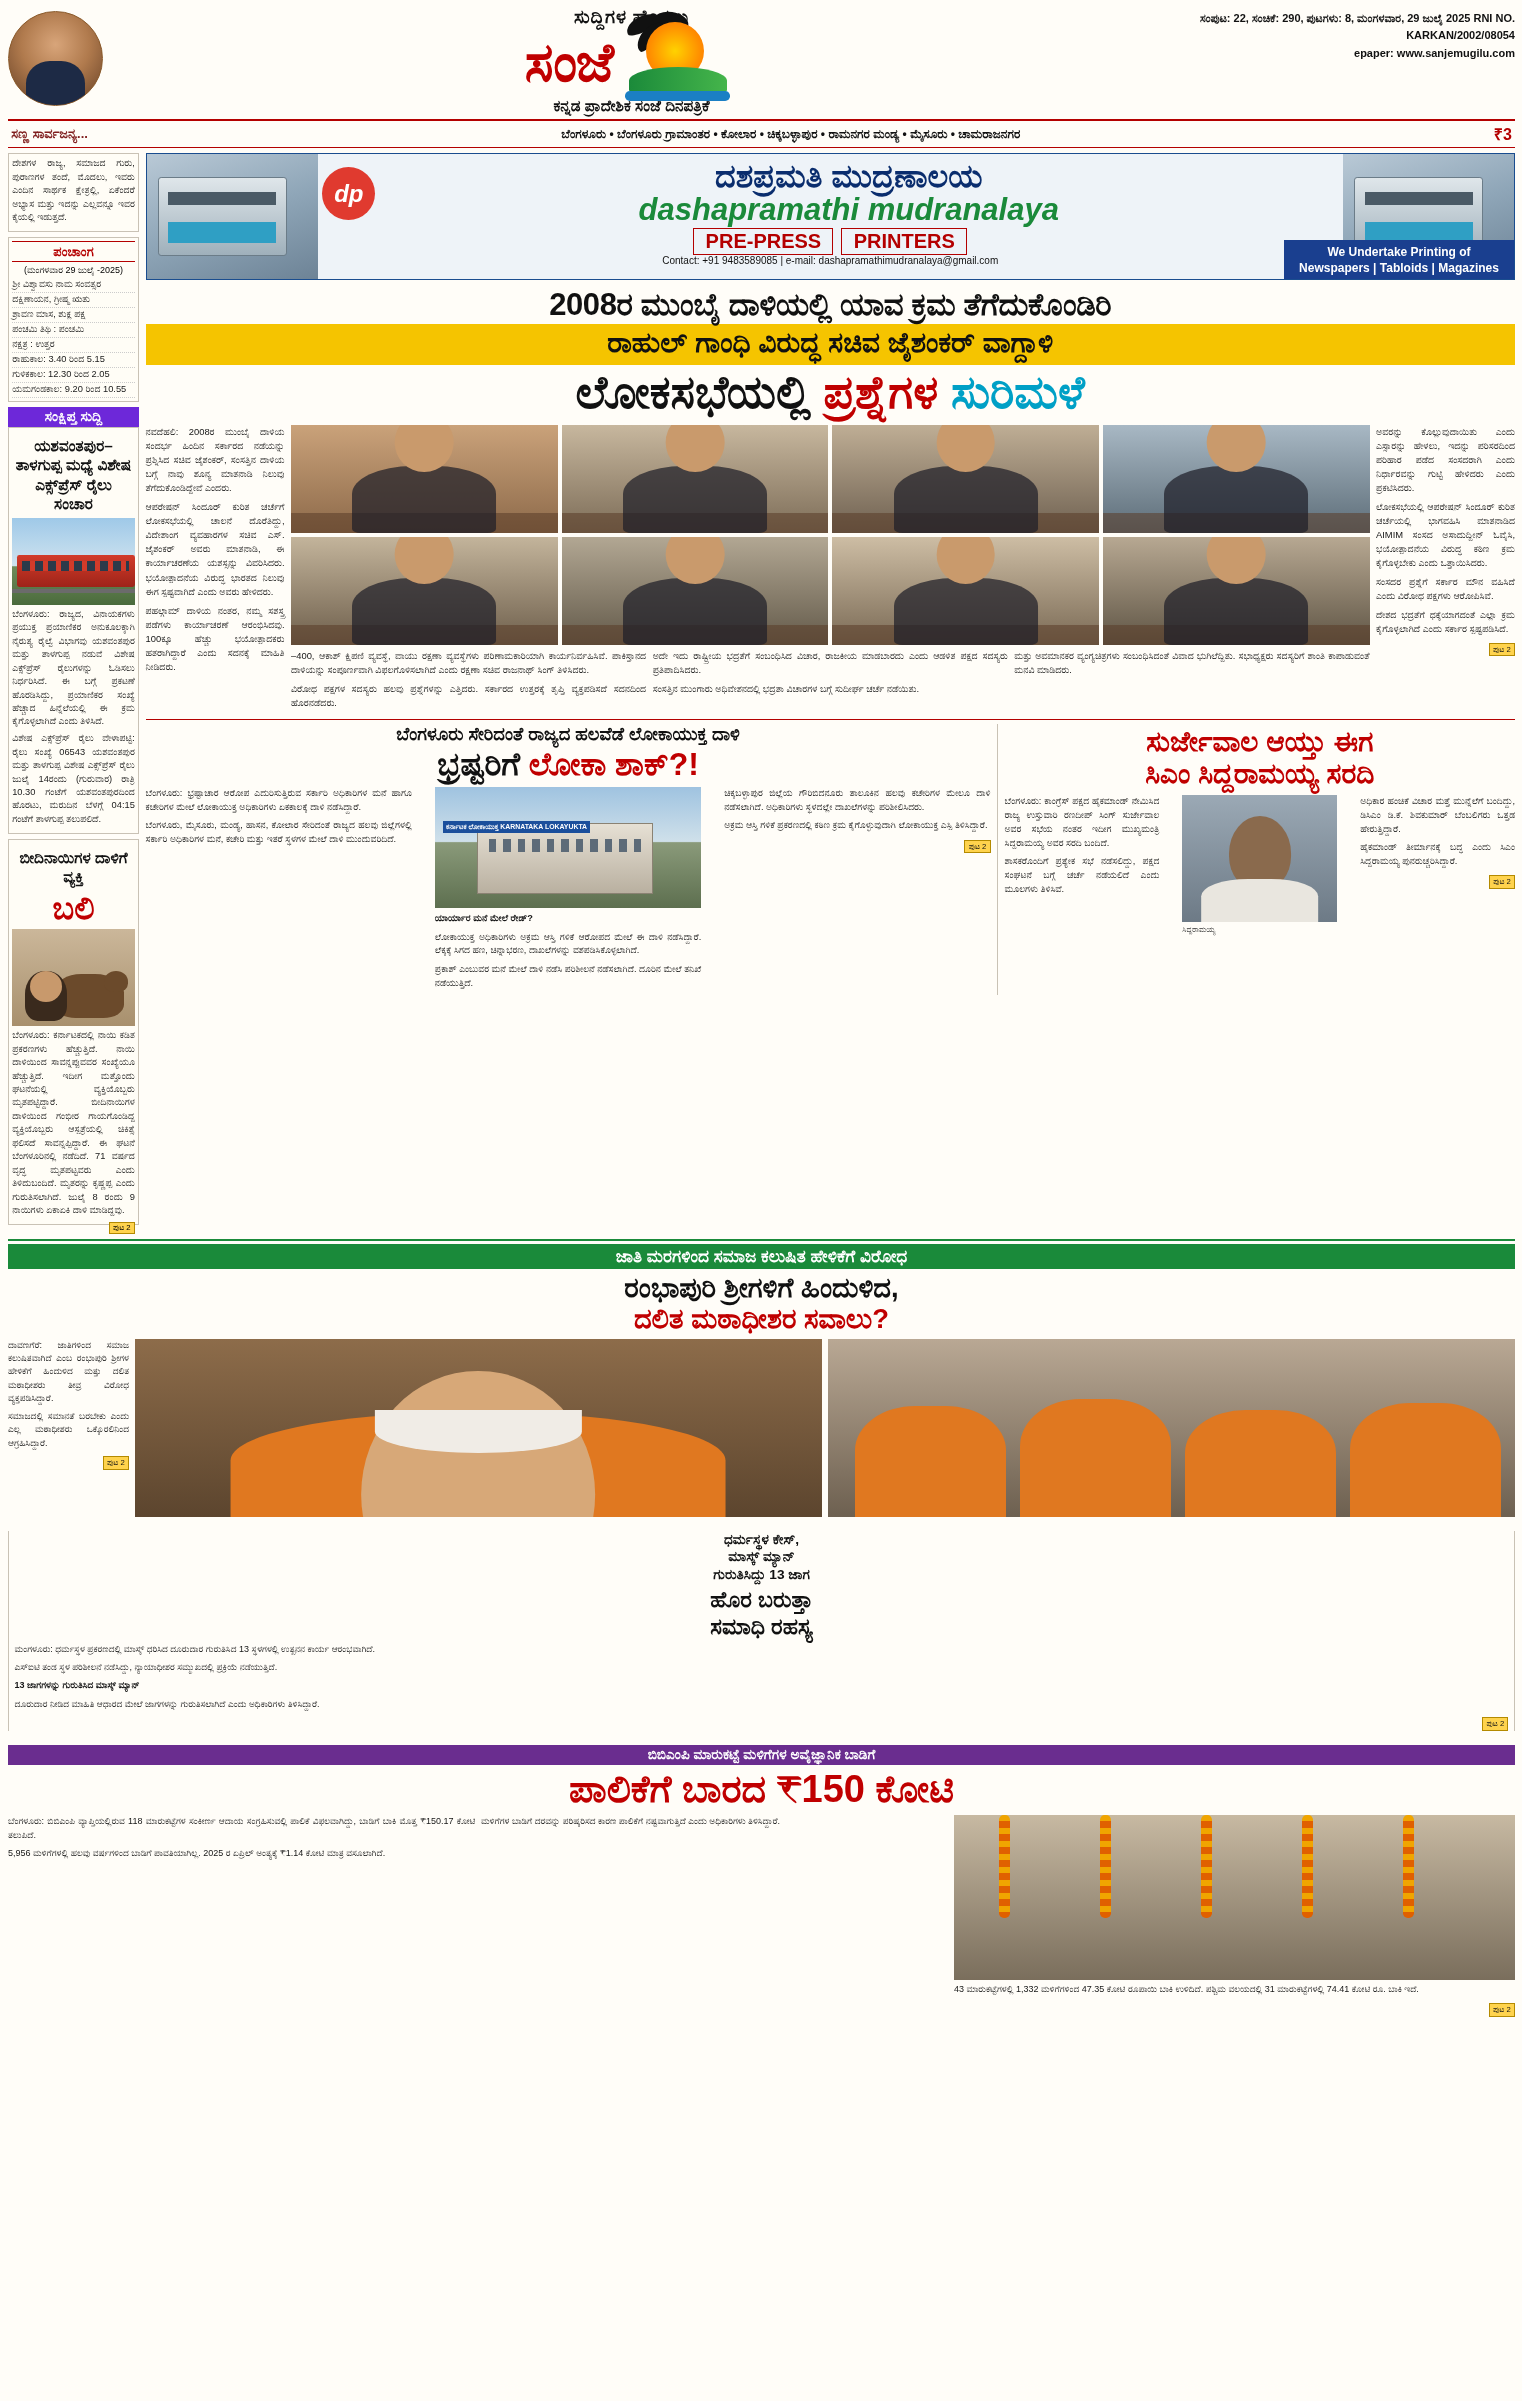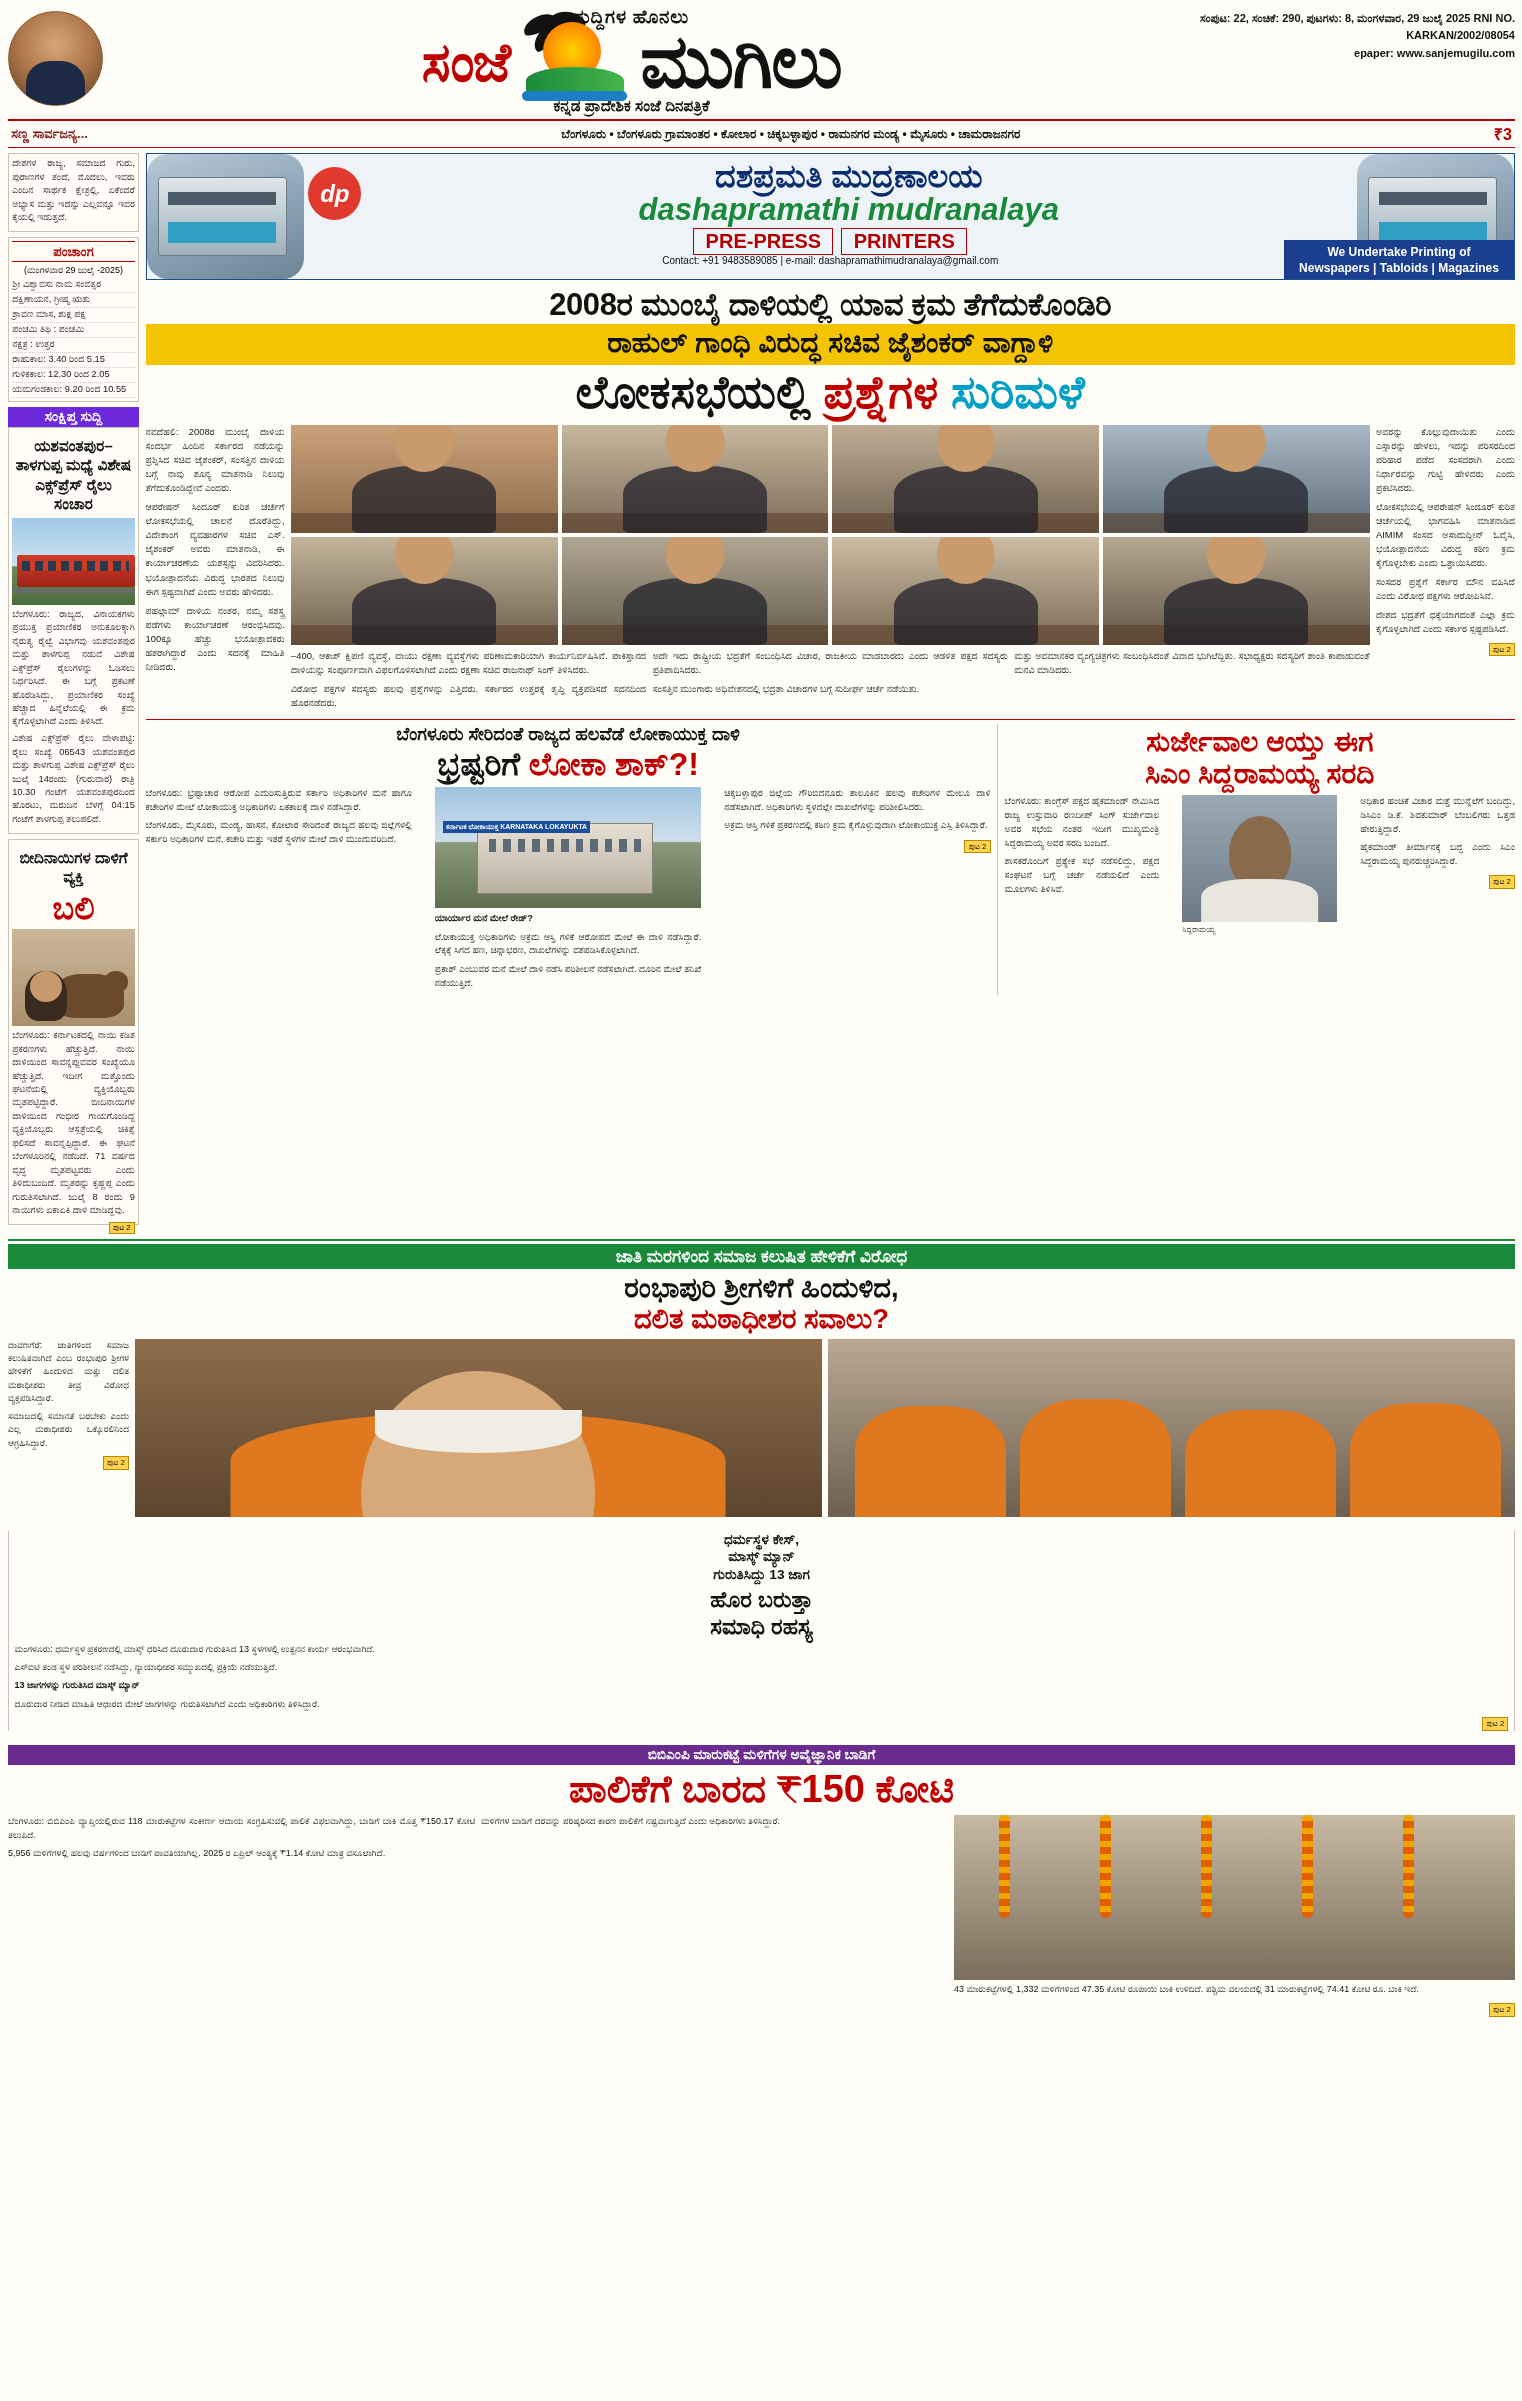--- a/index.html
+++ b/index.html
@@ -293,25 +293,24 @@
 
   
   .ad-banner {
     border: 1.6px solid #1a4d8f;
     display: flex;
     background: #eef3f8;
     height: 127px;
     overflow: hidden;
   }
   .ad-left-img, .ad-right-img {
-    width: 157px;
+    width: 171px;
     background: linear-gradient(160deg,#b9c9d6 0%, #8fa6b8 50%, #6d8396 100%);
     position: relative;
     flex: 0 0 auto;
-    border-radius: 21px;
   }
   .ad-machine {
     position: absolute;
     left: 11.3px; top: 22.6px;
     width: 129px; height: 79px;
     background: linear-gradient(180deg,#dfe6ea 0%,#9fb0bb 100%);
     border: 1.6px solid #6b7c88;
     border-radius: 3.2px;
   }
   .ad-machine:before {
@@ -697,21 +696,20 @@
         <div class="mast-title-red">ಸಂಜೆ</div>
         <div class="logo-art">
           <div class="logo-palm"></div>
           <div class="palm-leaf" style="left:8px;top:-8px;transform:rotate(-24deg);"></div>
           <div class="palm-leaf" style="left:36px;top:-11.3px;transform:rotate(8deg);"></div>
           <div class="palm-leaf" style="left:14.5px;top:4.8px;transform:rotate(-48deg);"></div>
           <div class="logo-sun"></div>
           <div class="logo-hill"></div>
           <div class="logo-water"></div>
         </div>
-        <div class="mast-title-black">ಮುಗಿಲು</div>
       </div>
       <div class="mast-sub">ಕನ್ನಡ ಪ್ರಾದೇಶಿಕ ಸಂಜೆ ದಿನಪತ್ರಿಕೆ</div>
     </div>
 
     <div class="mast-right">
       <div class="line1">ಸಂಪುಟ: 22, ಸಂಚಿಕೆ: 290, ಪುಟಗಳು: 8, ಮಂಗಳವಾರ, 29 ಜುಲೈ 2025  RNI NO. KARKAN/2002/08054</div>
       <div class="epaper">epaper: www.sanjemugilu.com</div>
     </div>
   </div>
 

